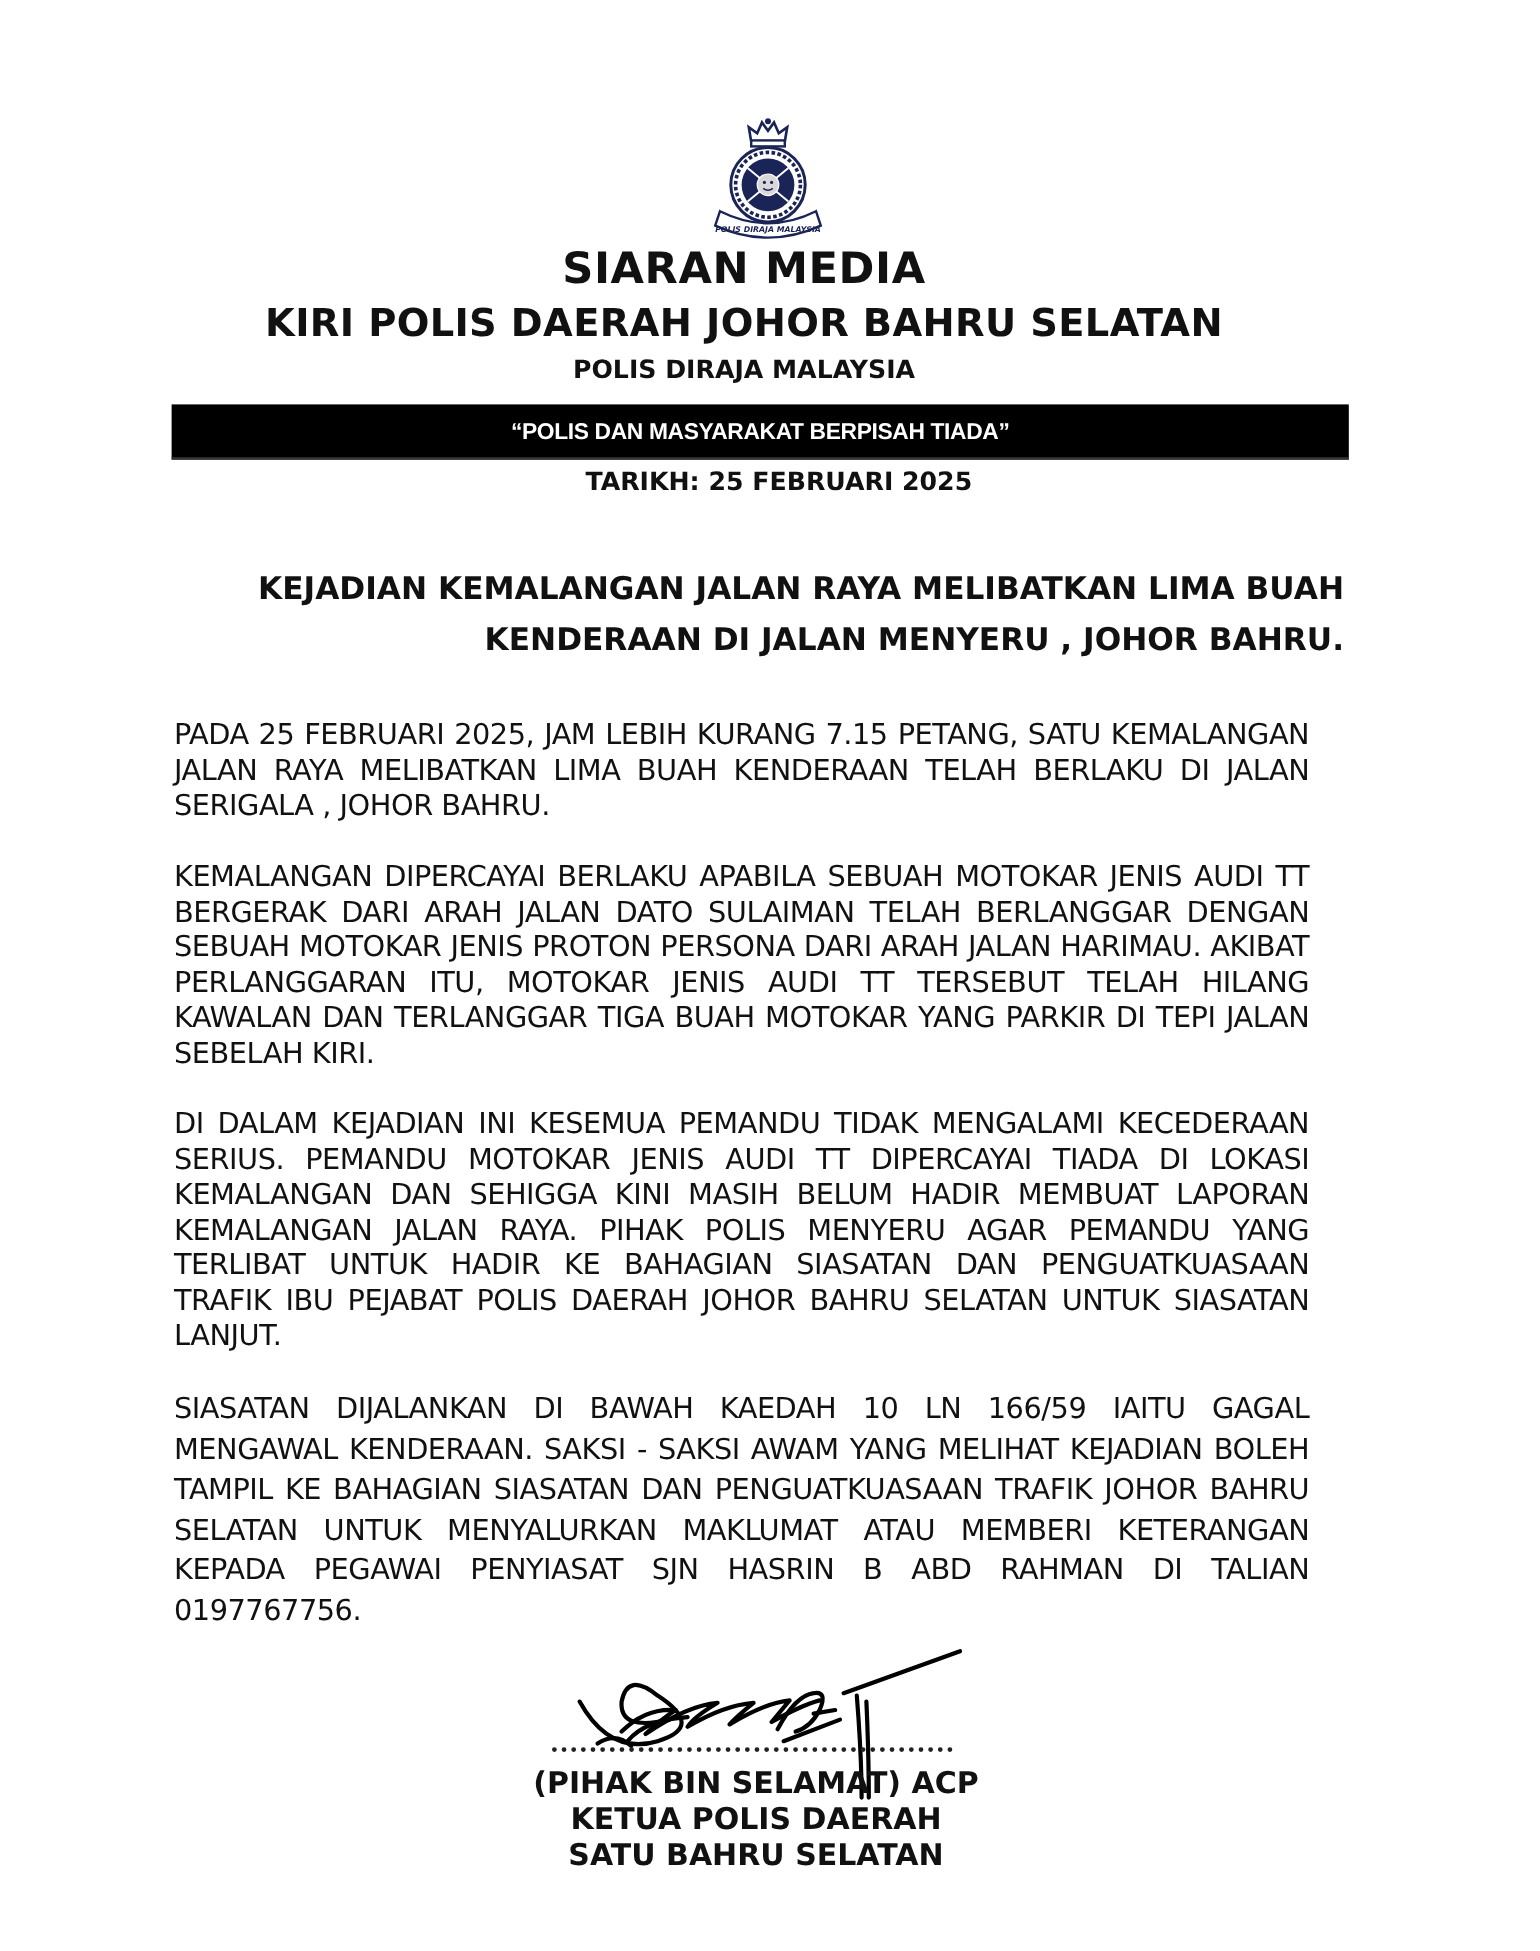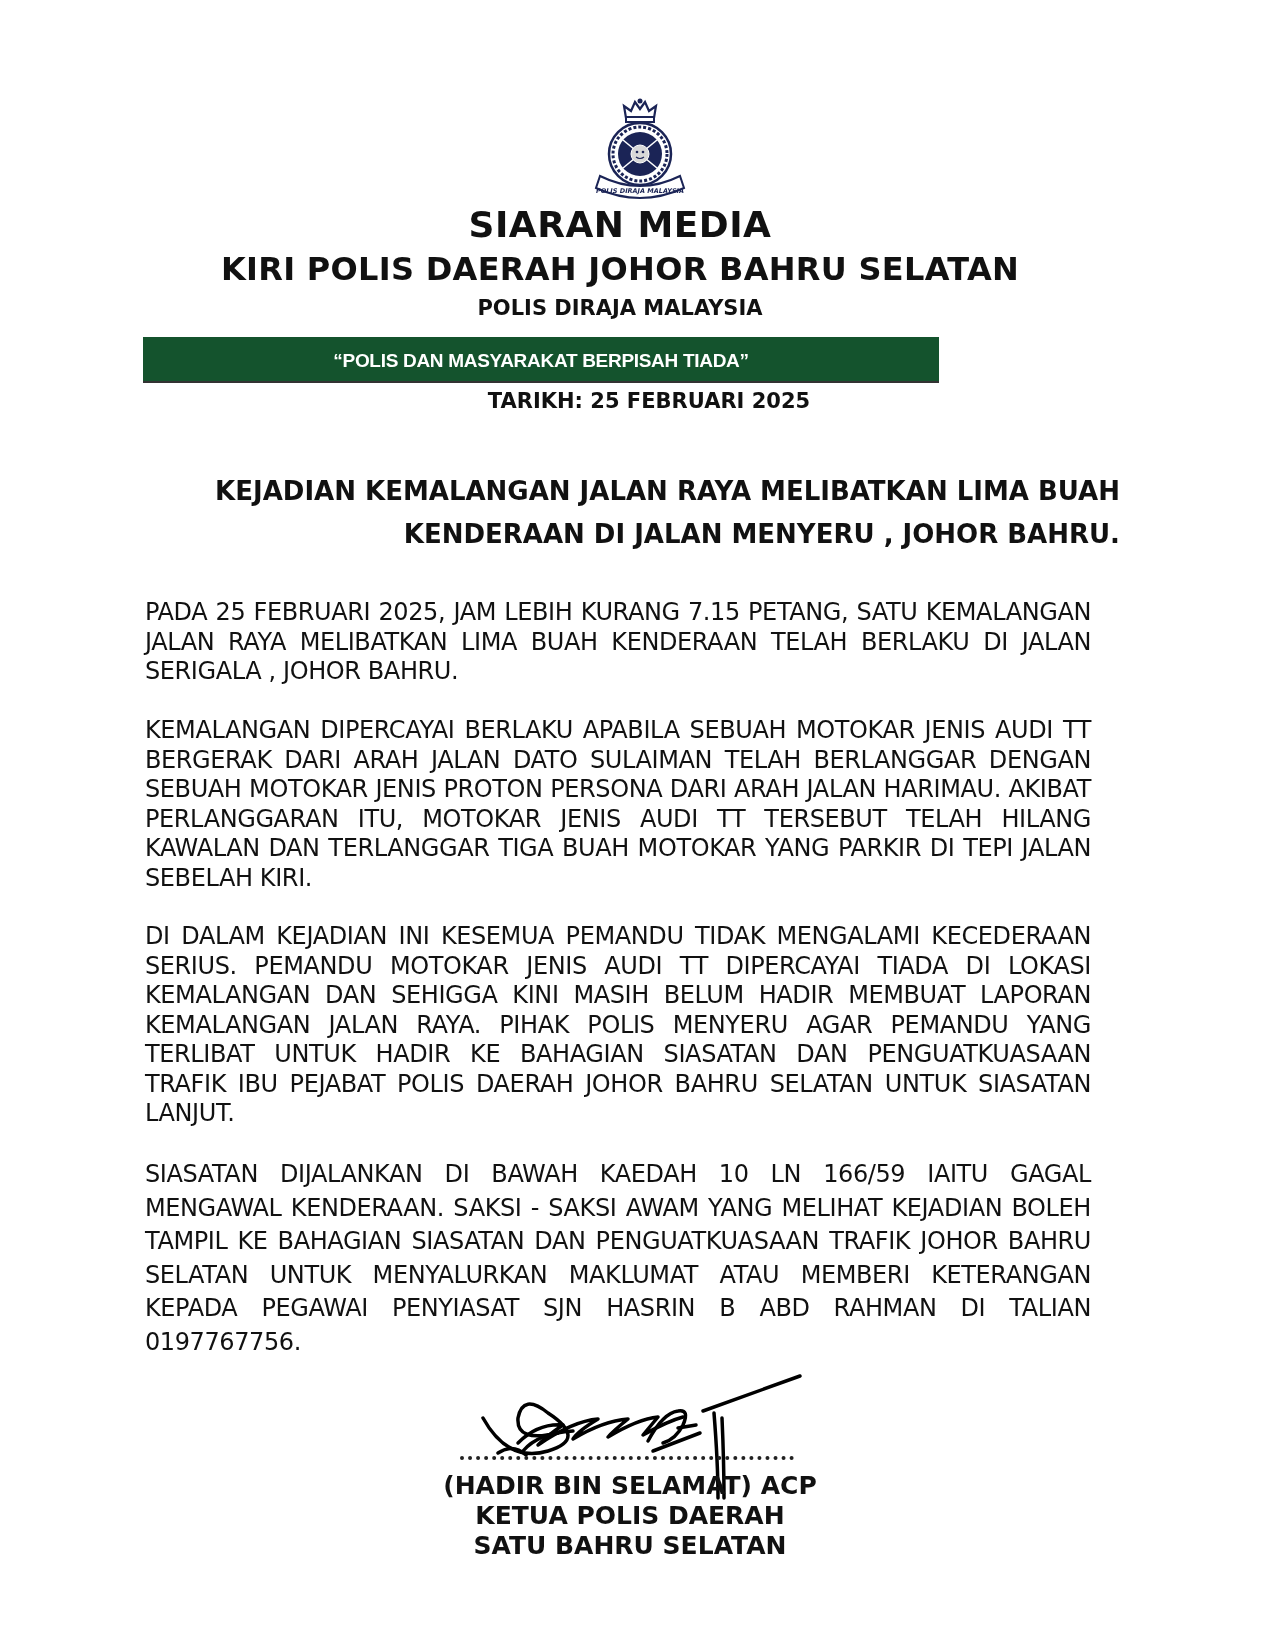--- a/index.html
+++ b/index.html
@@ -31,22 +31,22 @@
       text-align: center;
       font-weight: bold;
       white-space: nowrap;
     }
     .hdr.t1 { top: 176px; font-size: 36px; letter-spacing: 0.5px; }
     .hdr.t2 { top: 222px; font-size: 32px; letter-spacing: 0.3px; }
     .hdr.t3 { top: 268px; font-size: 21px; }
     .motto-bar {
       position: absolute;
       left: 143px; top: 309px;
-      width: 796px; height: 44px;
-      background: #14532d;
+      width: 981px; height: 44px;
+      background: #000000;
       border-bottom: 2px solid #333333;
       display: flex;
       align-items: center;
       justify-content: center;
     }
     .motto-text {
       color: #ffffff;
       font-family: "Liberation Sans", sans-serif;
       font-weight: bold;
       font-size: 19px;
@@ -157,17 +157,17 @@
       <path d="M200 55 L218 52"></path>
       <path d="M175 78 L222 60"></path>
       <path d="M225 38 L322 3"></path>
       <path d="M236 40 Q240 90 240 125"></path>
       <path d="M244 45 Q246 90 246 125"></path>
       <path d="M20 80 Q35 70 48 82"></path>
     </g>
   </svg>
 
   <div class="sig-dots"></div>
-  <div class="sig-line sig-l1">(HADIR BIN SELAMAT) ACP</div>
+  <div class="sig-line sig-l1">(PIHAK BIN SELAMAT) ACP</div>
   <div class="sig-line sig-l2">KETUA POLIS DAERAH</div>
   <div class="sig-line sig-l3">SATU BAHRU SELATAN</div>
 
 </div>
 
 </body></html>

